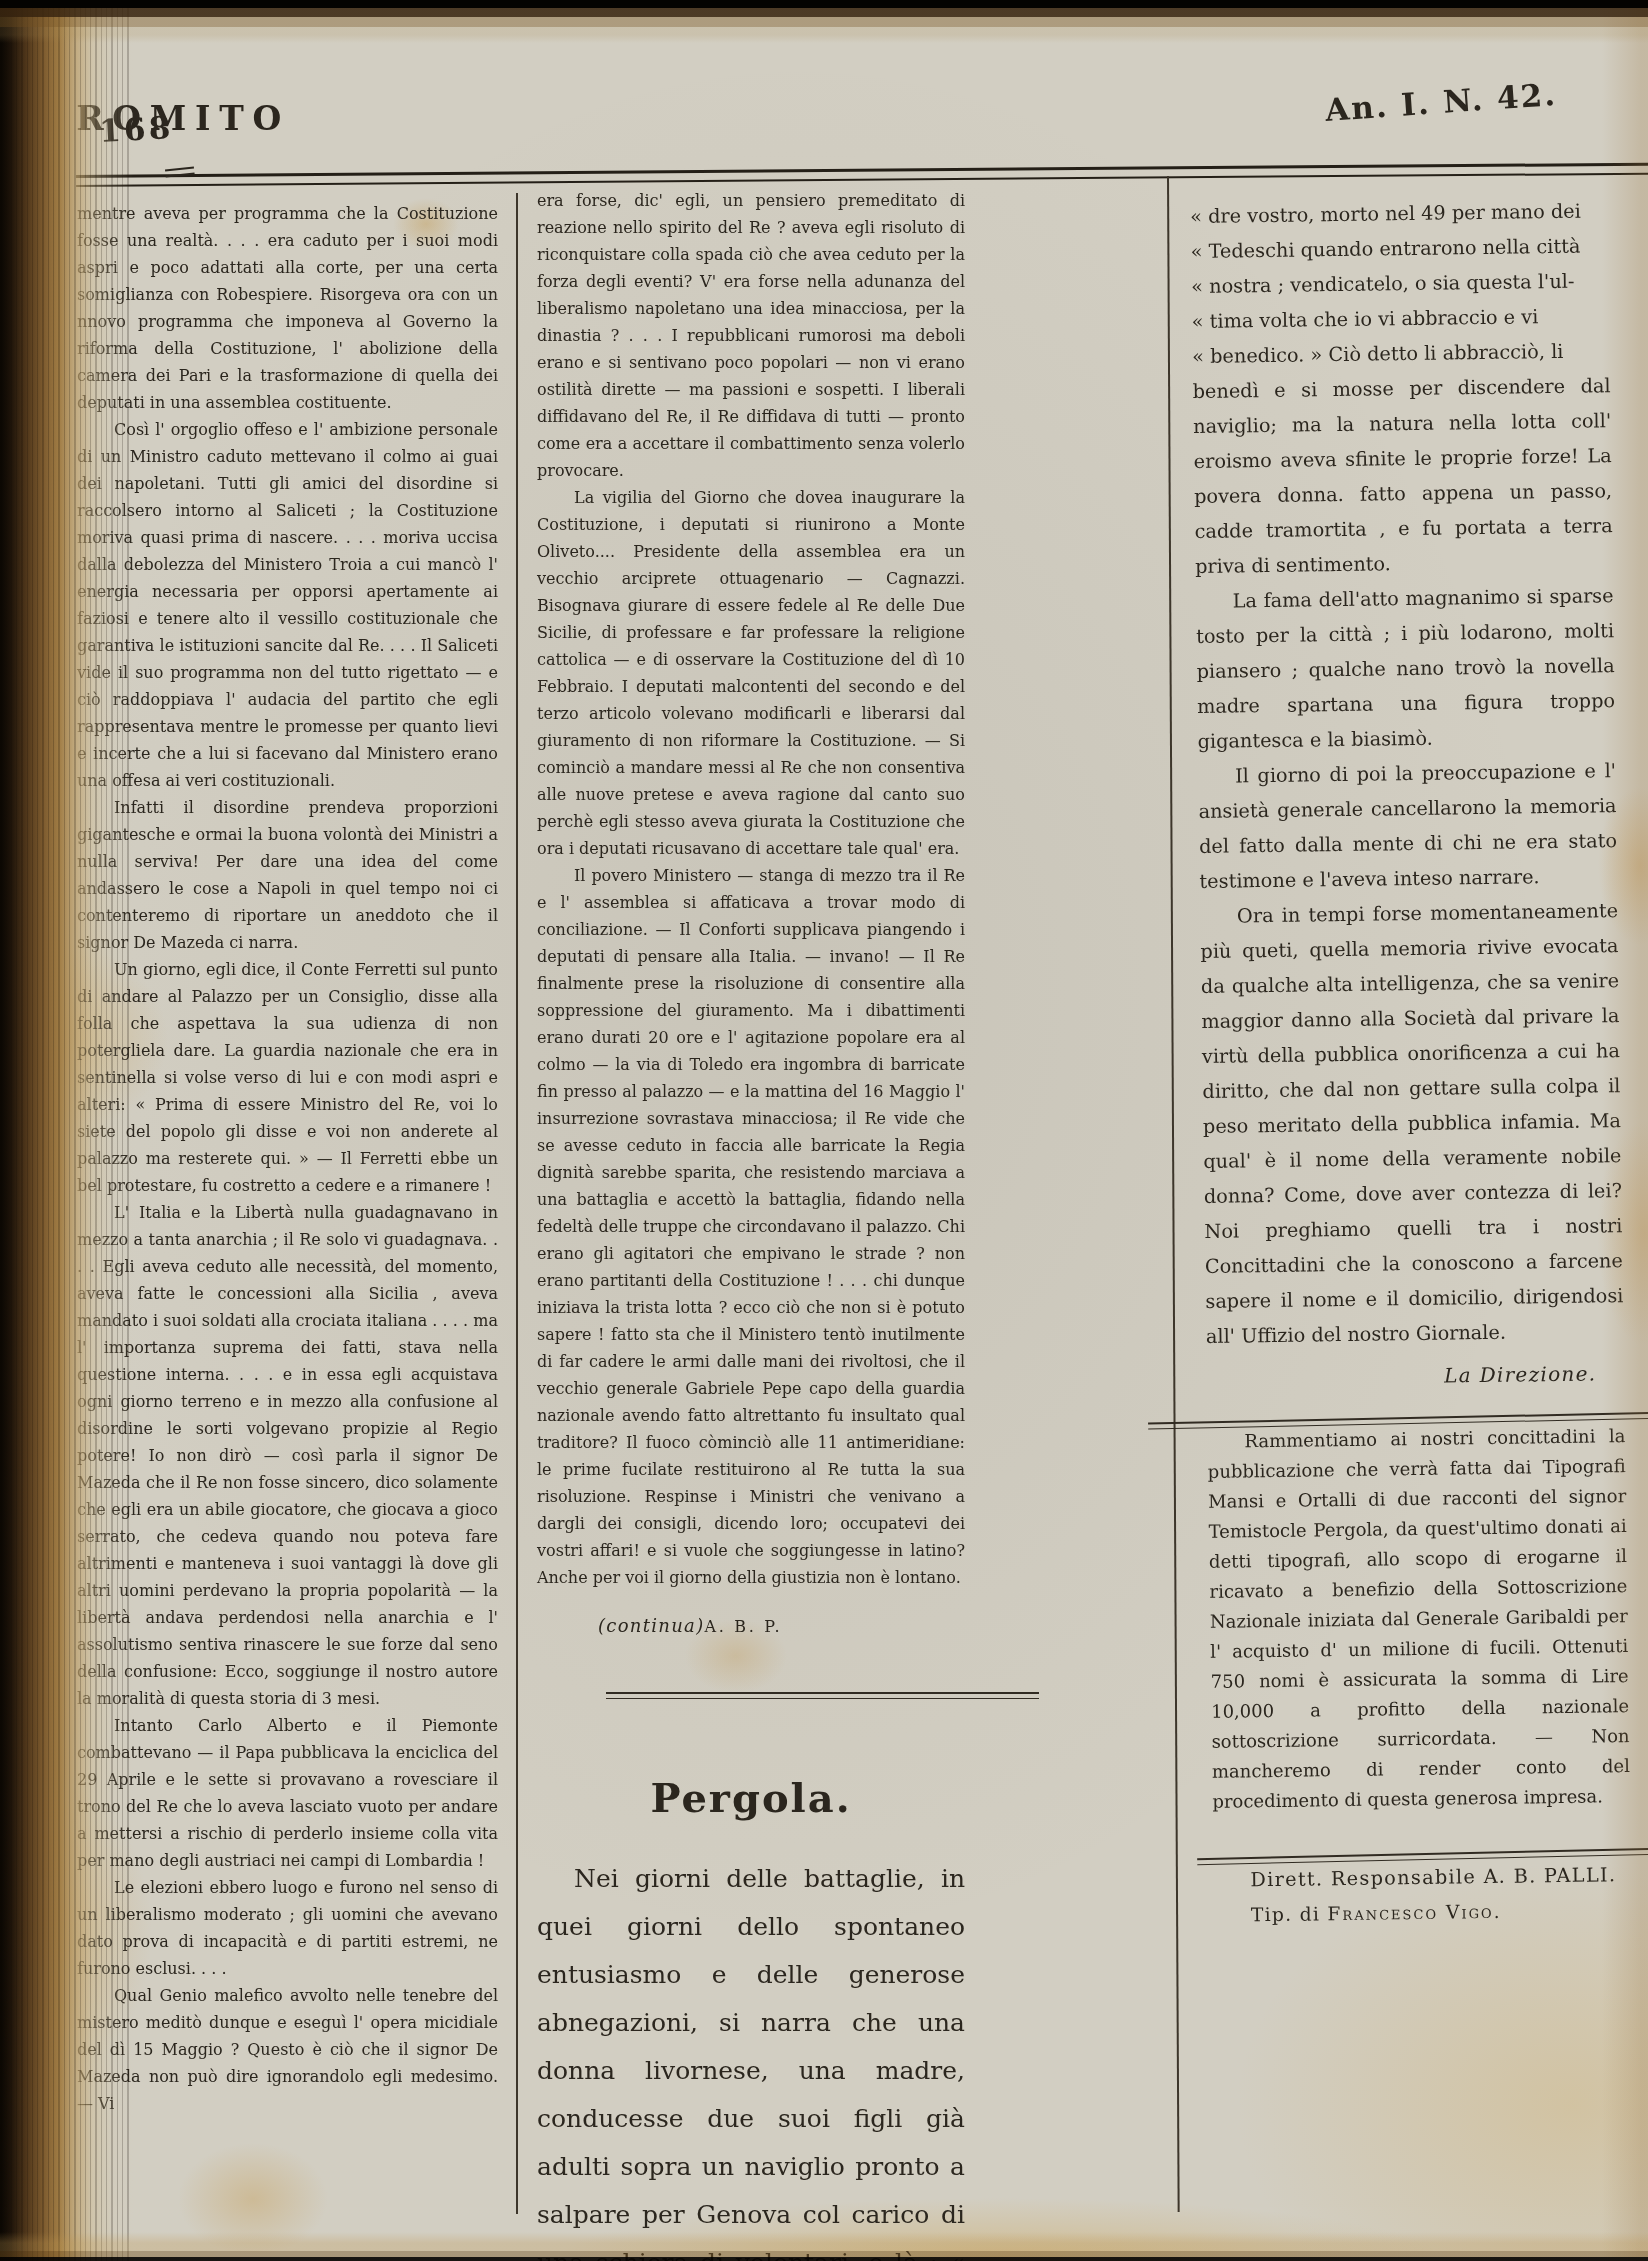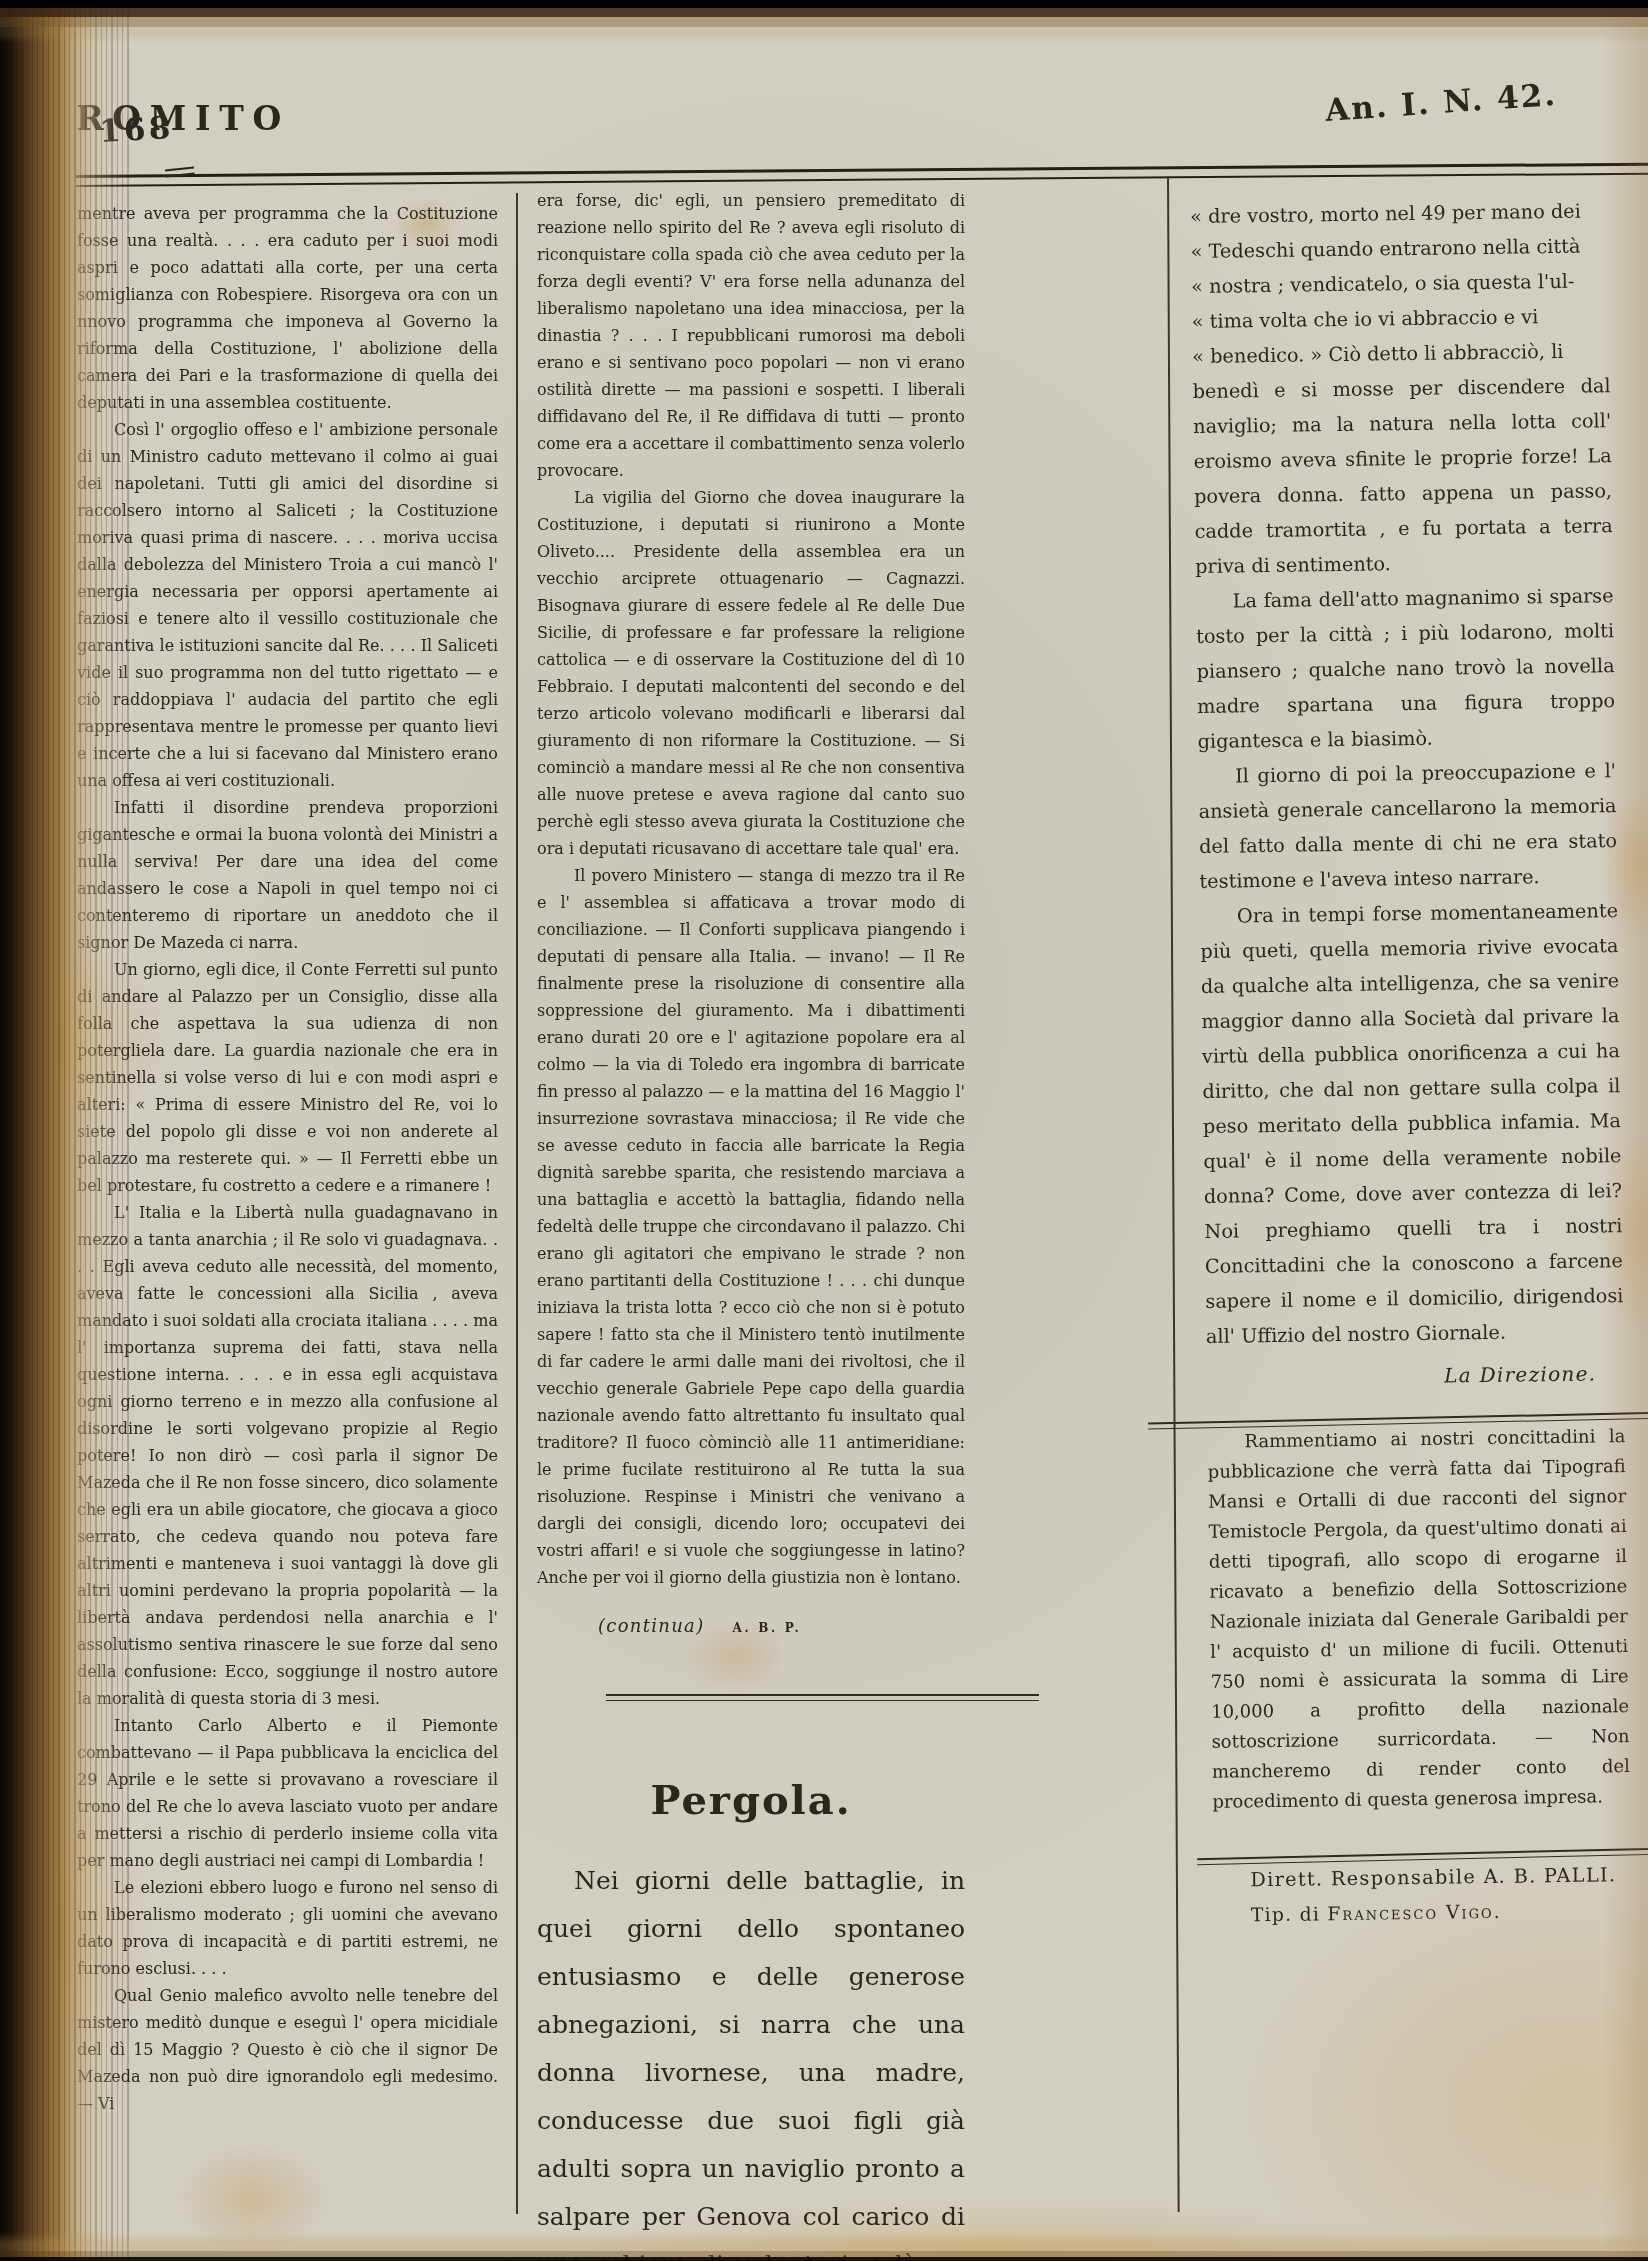--- a/index.html
+++ b/index.html
@@ -63,21 +63,21 @@
   .col p.noindent { text-indent:0; }
 
   .col1 { left:77px; top:200px; width:421px; font-size:16px; line-height:27px; }
   .col2 { left:537px; top:187px; width:428px; font-size:16px; line-height:27px; }
   .col3 { left:1190px; top:199px; width:418px; font-size:19.3px; line-height:35px;
     transform:rotate(-0.8deg); transform-origin:0 0; }
 
   .continua-row { display:flex; justify-content:flex-start; align-items:baseline;
     margin-top:21.3px; padding:0 9.3px 0 61px; }
   .continua { font-style:italic; font-size:18px; letter-spacing:1.3px; }
-  .author { font-size:12px; font-weight:bold; letter-spacing:2.7px;margin-left:28px; }
+  .author { font-size:16px; font-weight:normal; letter-spacing:2.7px; }
 
   .rule2 { border-top:2px solid #312b22; border-bottom:1.3px solid #312b22; height:4px; }
   .div-col2 { margin:52px 0 0 69px; width:433px; }
   .annedoto-h { text-align:center; font-size:40px; font-weight:bold; letter-spacing:2px;
     margin:85px 0 44px 0; }
   .big { font-size:25px; line-height:48px; }
 
   .quote-line { white-space:nowrap; }
   .direzione { text-align:right; font-style:italic; font-size:20px; letter-spacing:1.3px;
     padding-right:28px; margin-top:8px; }

